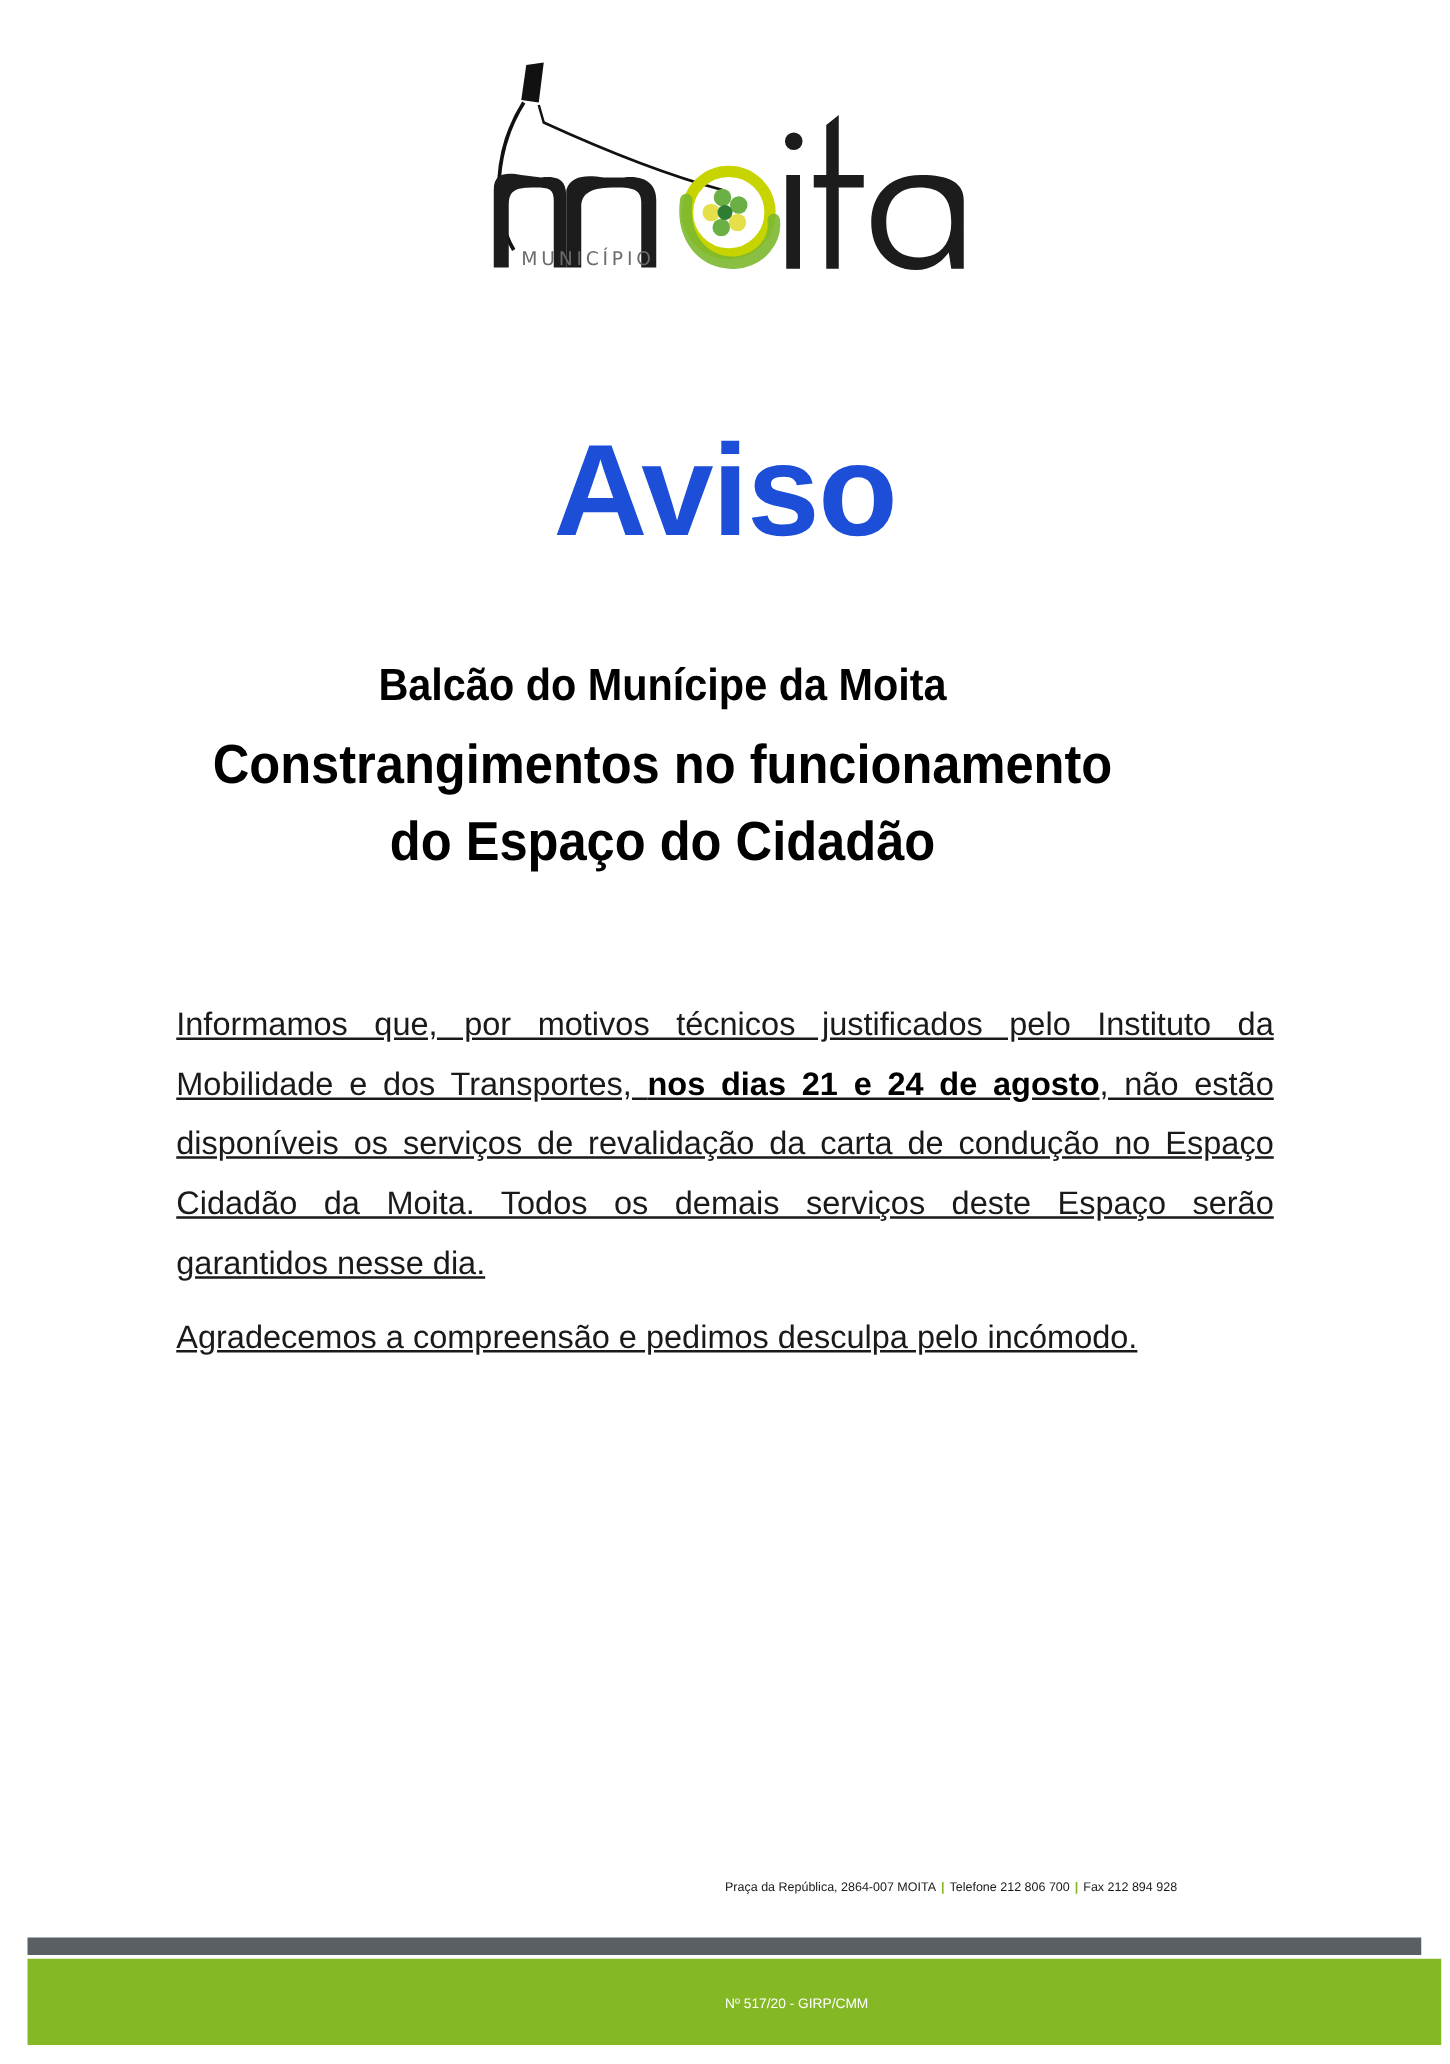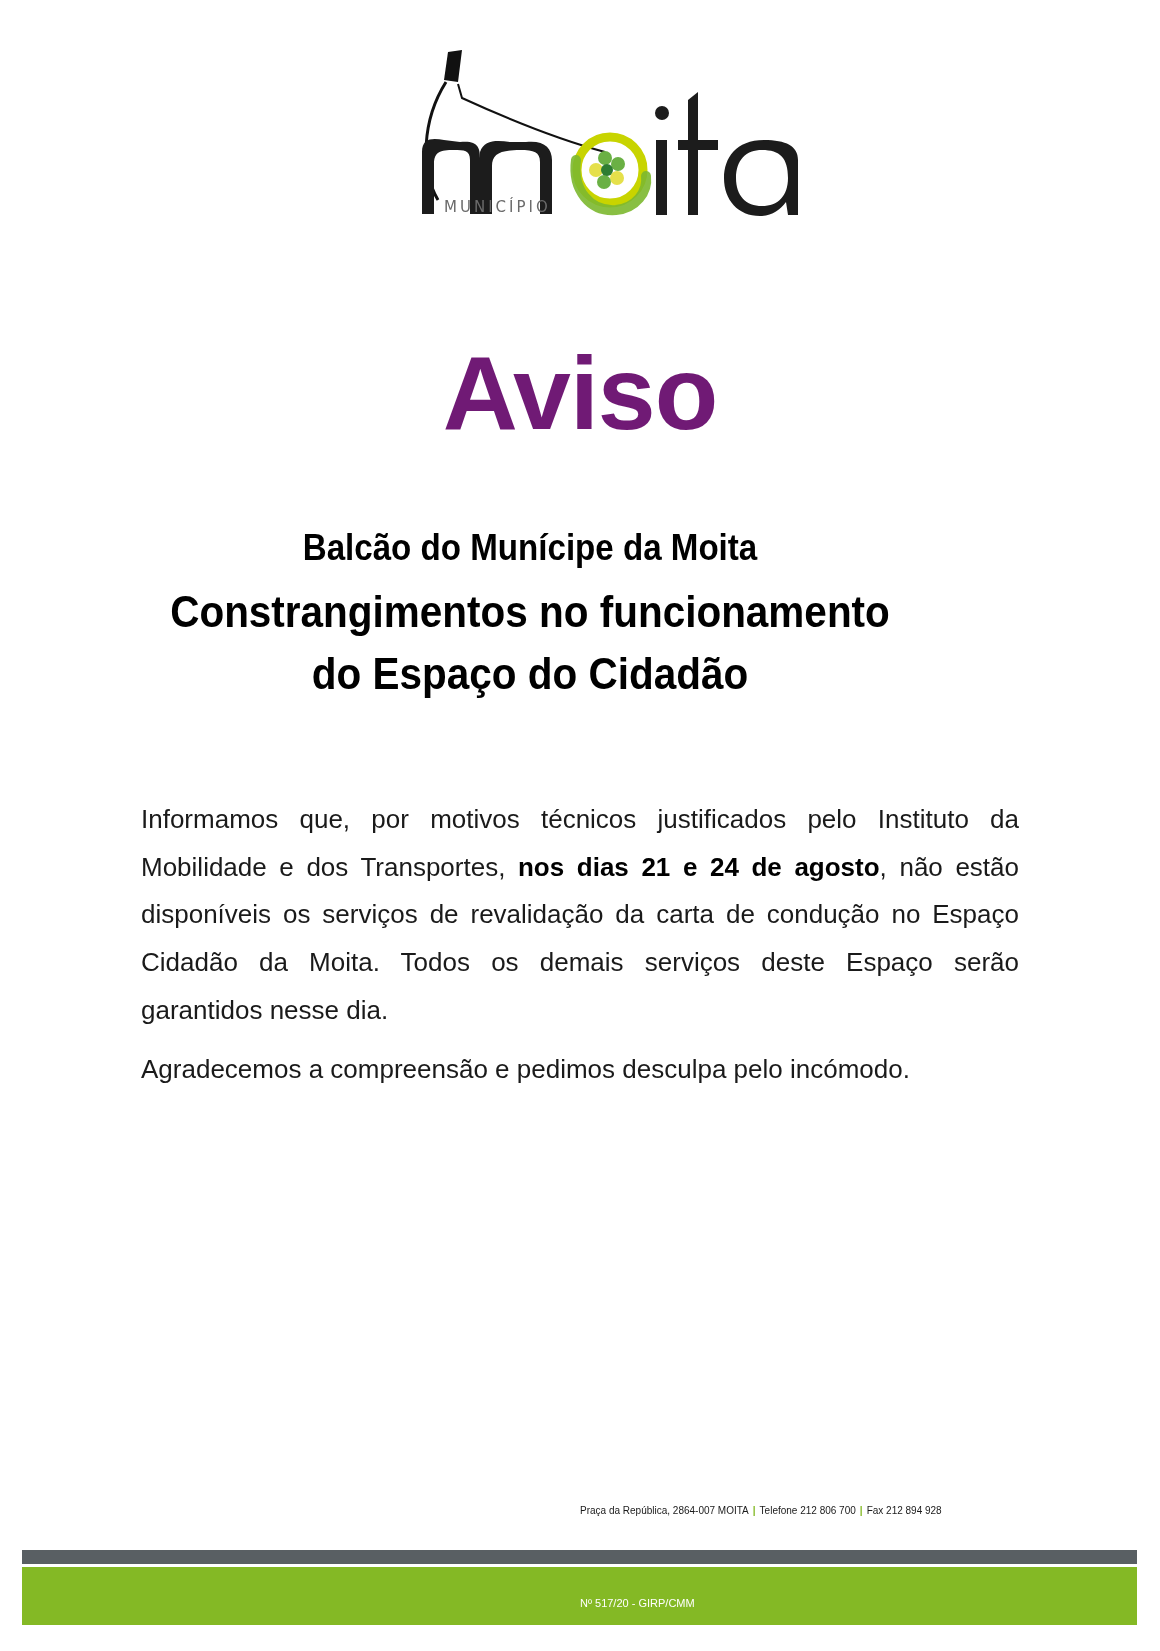--- a/index.html
+++ b/index.html
@@ -1,44 +1,44 @@
 <!DOCTYPE html>
 <html><head>
   <meta charset="utf-8">
   <style>
     html, body { margin: 0; padding: 0; background: #ffffff; }
     body { width: 1160px; height: 1651px; position: relative; overflow: hidden;
            font-family: "Liberation Sans", sans-serif; color: #111; }
 
-    .logo { position: absolute; left: 400px; top: 40px; width: 420px; height: 190px; }
+    .logo { position: absolute; left: 373px; top: 40px; width: 420px; height: 190px; }
     .logo svg { width: 100%; height: 100%; display: block; }
 
     .aviso { position: absolute; left: 0; width: 1160px; top: 338px; text-align: center;
              font-family: "Liberation Sans", sans-serif; font-weight: bold; font-size: 104px;
              line-height: 110px; letter-spacing: -1px; }
 
     .titles { position: absolute; left: 0; width: 1060px; top: 525px; text-align: center;
               font-family: "Liberation Sans Narrow", "Liberation Sans", sans-serif; font-weight: bold; color: #000; }
     .title-1 { font-size: 36px; line-height: 46px; transform: scaleX(0.92); }
     .title-2 { font-size: 44px; line-height: 62px; margin-top: 10px; transform: scaleX(0.92); }
     .title-3 { font-size: 44px; line-height: 62px; transform: scaleX(0.92); }
 
     .body-text { position: absolute; left: 141px; width: 878px; top: 796px;
                  font-family: "Liberation Sans", sans-serif; font-size: 26px; line-height: 47.7px;
-                 color: #1a1a1a; }
+                 color: #1a1a1a; text-decoration: underline; }
     .body-text p { margin: 0 0 11px 0; text-align: justify; text-align-last: left; }
     .body-text b { font-weight: bold; color: #000; }
 
     .footer-contact { position: absolute; left: 580px; top: 1501px; font-size: 10px; line-height: 20px;
                       color: #1a1a1a; font-family: "Liberation Sans", sans-serif; white-space: nowrap; }
     .sep { color: #84b925; font-weight: bold; padding: 0 4px; }
 
     .bar-gray { position: absolute; left: 22px; top: 1550px; width: 1115px; height: 14px; background: #595f63; }
-    .bar-green { position: absolute; left: 22px; top: 1567px; width: 1115px; height: 58px; background: #84b925;
-                 color: #ffffff; }
+    .bar-green { position: absolute; left: 22px; top: 1567px; width: 1115px; height: 69px; background: #84b925;
+                 color: #ffffff; padding-left: 16px; }
     .ref { position: absolute; left: 558px; top: 29px; font-size: 11px; line-height: 14px;
            font-family: "Liberation Sans", sans-serif; white-space: nowrap; }
   </style>
 </head>
 <body>
 
 <div class="logo">
   <svg viewBox="0 0 420 190" xmlns="http://www.w3.org/2000/svg">
 
     <path d="M48 12 L62 10 L58 42 L44 40 Z" fill="#111"></path>
@@ -64,21 +64,21 @@
 
     <circle cx="262" cy="73" r="7" fill="#1c1c1c"></circle>
     <rect x="256" y="100" width="11" height="75" fill="#1c1c1c"></rect>
 
     <path d="M288 60 L298 52 L298 100 L318 100 L318 110 L298 110 L298 175 L288 175 L288 110 L278 110 L278 100 L288 100 Z" fill="#1c1c1c"></path>
 
     <path d="M364 100 C336 100 324 118 324 138 C324 160 338 176 360 176 C372 176 380 170 386 162 L388 175 L398 175 L398 120 C398 106 386 100 364 100 Z M362 110 C380 110 388 118 388 138 C388 156 378 166 362 166 C346 166 336 156 336 138 C336 120 346 110 362 110 Z" fill="#1c1c1c"></path>
   </svg>
 </div>
 
-<div class="aviso" style="color:#701a75">Aviso</div>
+<div class="aviso" style="color:#1d4ed8">Aviso</div>
 
 <div class="titles">
   <div class="title-1">Balcão do Munícipe da Moita</div>
   <div class="title-2">Constrangimentos no funcionamento</div>
   <div class="title-3">do Espaço do Cidadão</div>
 </div>
 
 <div class="body-text">
   <p><span>Informamos que, por motivos técnicos justificados pelo Instituto da Mobilidade e dos Transportes, </span><b>nos dias 21 e 24 de agosto</b><span>, não estão disponíveis os serviços de revalidação da carta de condução no Espaço Cidadão da Moita. Todos os demais serviços deste Espaço serão garantidos nesse dia.</span></p>
   <p>Agradecemos a compreensão e pedimos desculpa pelo incómodo.</p>

